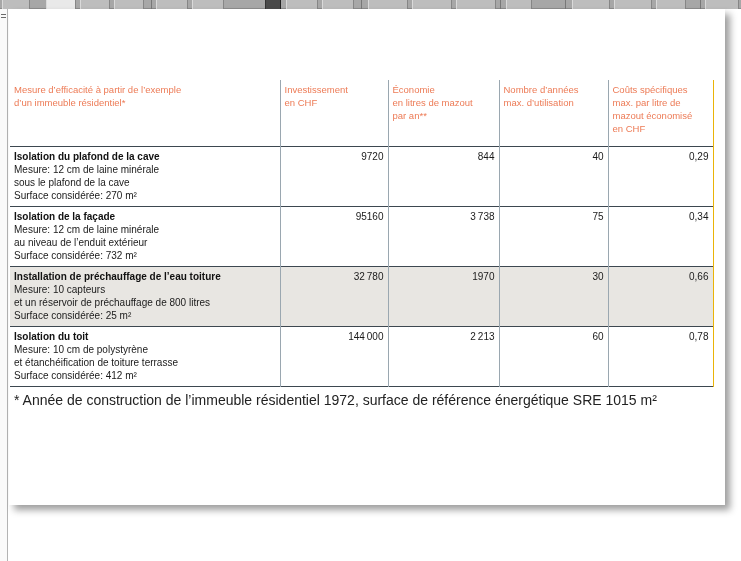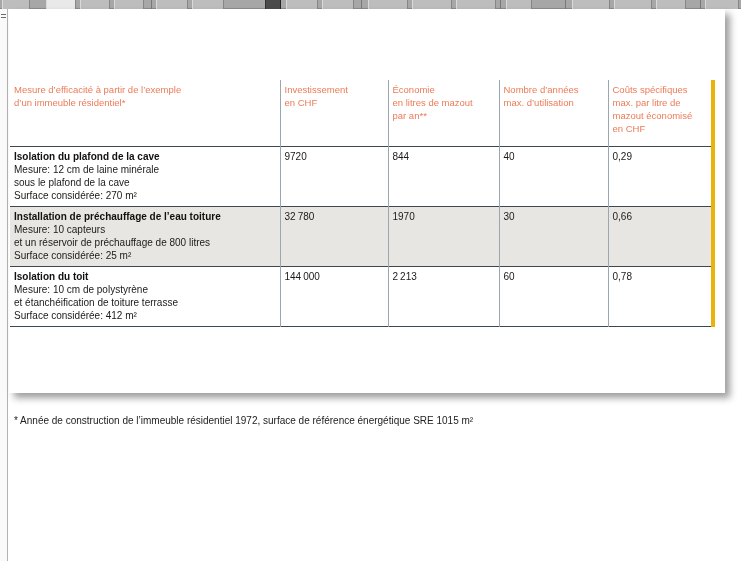--- a/index.html
+++ b/index.html
@@ -35,58 +35,57 @@
   }
   .grip{
     position:absolute;top:3px;left:1px;width:5px;height:6px;
   }
   .grip:before,.grip:after{
     content:"";display:block;height:1px;background:#6a6a6a;margin-top:2px;
   }
 
   
   .page{
-    position:absolute;left:9px;top:9px;width:716px;height:384px;
+    position:absolute;left:9px;top:9px;width:716px;height:496px;
     background:#ffffff;
     box-shadow:5px 5px 7px rgba(0,0,0,0.38);
   }
 
   
   table.efficiency{
     position:absolute;left:1px;top:71px;
     width:703px;border-collapse:collapse;table-layout:fixed;
   }
   col.c1{width:270px;}col.c2{width:108px;}col.c3{width:111px;}
   col.c4{width:109px;}col.c5{width:105px;}
   td,th{
     vertical-align:top;font-weight:normal;text-align:left;
     border-left:1px solid #9AA7B0;
     padding:3px 4px 0 4px;
   }
   td:first-child,th:first-child{border-left:none;}
-  td:last-child,th:last-child{border-right:4px solid #eab308;}
+  td:last-child,th:last-child{border-right:1px solid #eab308;}
   thead th{
     color:var(--accent);
     font-size:9.5px;line-height:13px;white-space:pre-line;
     height:66px;
   }
   tbody tr{border-top:1px solid #3D4750;margin-top:44px;}
   tbody tr:last-child{border-bottom:1px solid #3D4750;}
   tbody td{font-size:10px;line-height:13px;color:#1a1a1a;height:60px;}
   tr.shaded td{background:var(--shaded);}
   .measure-title{font-weight:bold;color:#111;}
   .measure-details{white-space:pre-line;}
-  td.num{text-align:left;padding-right:4px;}
+  td.num{text-align:right;padding-right:4px;}
 
   
   .footnotes{
     position:absolute;left:1px;top:386px;width:704px;
-    font-size:10px;line-height:11.5px;color:#222;
+    font-size:14px;line-height:11.5px;color:#222;
     padding-left:4px;
-    margin-top:20px;
   }
 </style>
 </head>
 <body>
 
 <div class="toolbar-strip">
   <div class="tb-btn" style="left:2px;width:28px"></div>
   <div class="tb-btn white" style="left:46px;width:30px"></div>
   <div class="tb-btn" style="left:80px;width:30px"></div>
   <div class="tb-btn" style="left:114px;width:30px"></div>
@@ -147,20 +146,32 @@
           <div class="measure-title">Isolation du plafond de la cave</div>
           <div class="measure-details">Mesure: 12 cm de laine minérale
 sous le plafond de la cave
 Surface considérée: 270 m²</div>
         </td>
         <td class="num">9720</td>
         <td class="num">844</td>
         <td class="num">40</td>
         <td class="num">0,29</td>
       </tr>
+      <tr>
+        <td>
+          <div class="measure-title">Isolation de la façade</div>
+          <div class="measure-details">Mesure: 12 cm de laine minérale
+au niveau de l’enduit extérieur
+Surface considérée: 732 m²</div>
+        </td>
+        <td class="num">95160</td>
+        <td class="num">3 738</td>
+        <td class="num">75</td>
+        <td class="num">0,34</td>
+      </tr>
       <tr class="shaded">
         <td>
           <div class="measure-title">Installation de préchauffage de l’eau toiture</div>
           <div class="measure-details">Mesure: 10 capteurs
 et un réservoir de préchauffage de 800 litres
 Surface considérée: 25 m²</div>
         </td>
         <td class="num">32 780</td>
         <td class="num">1970</td>
         <td class="num">30</td>

